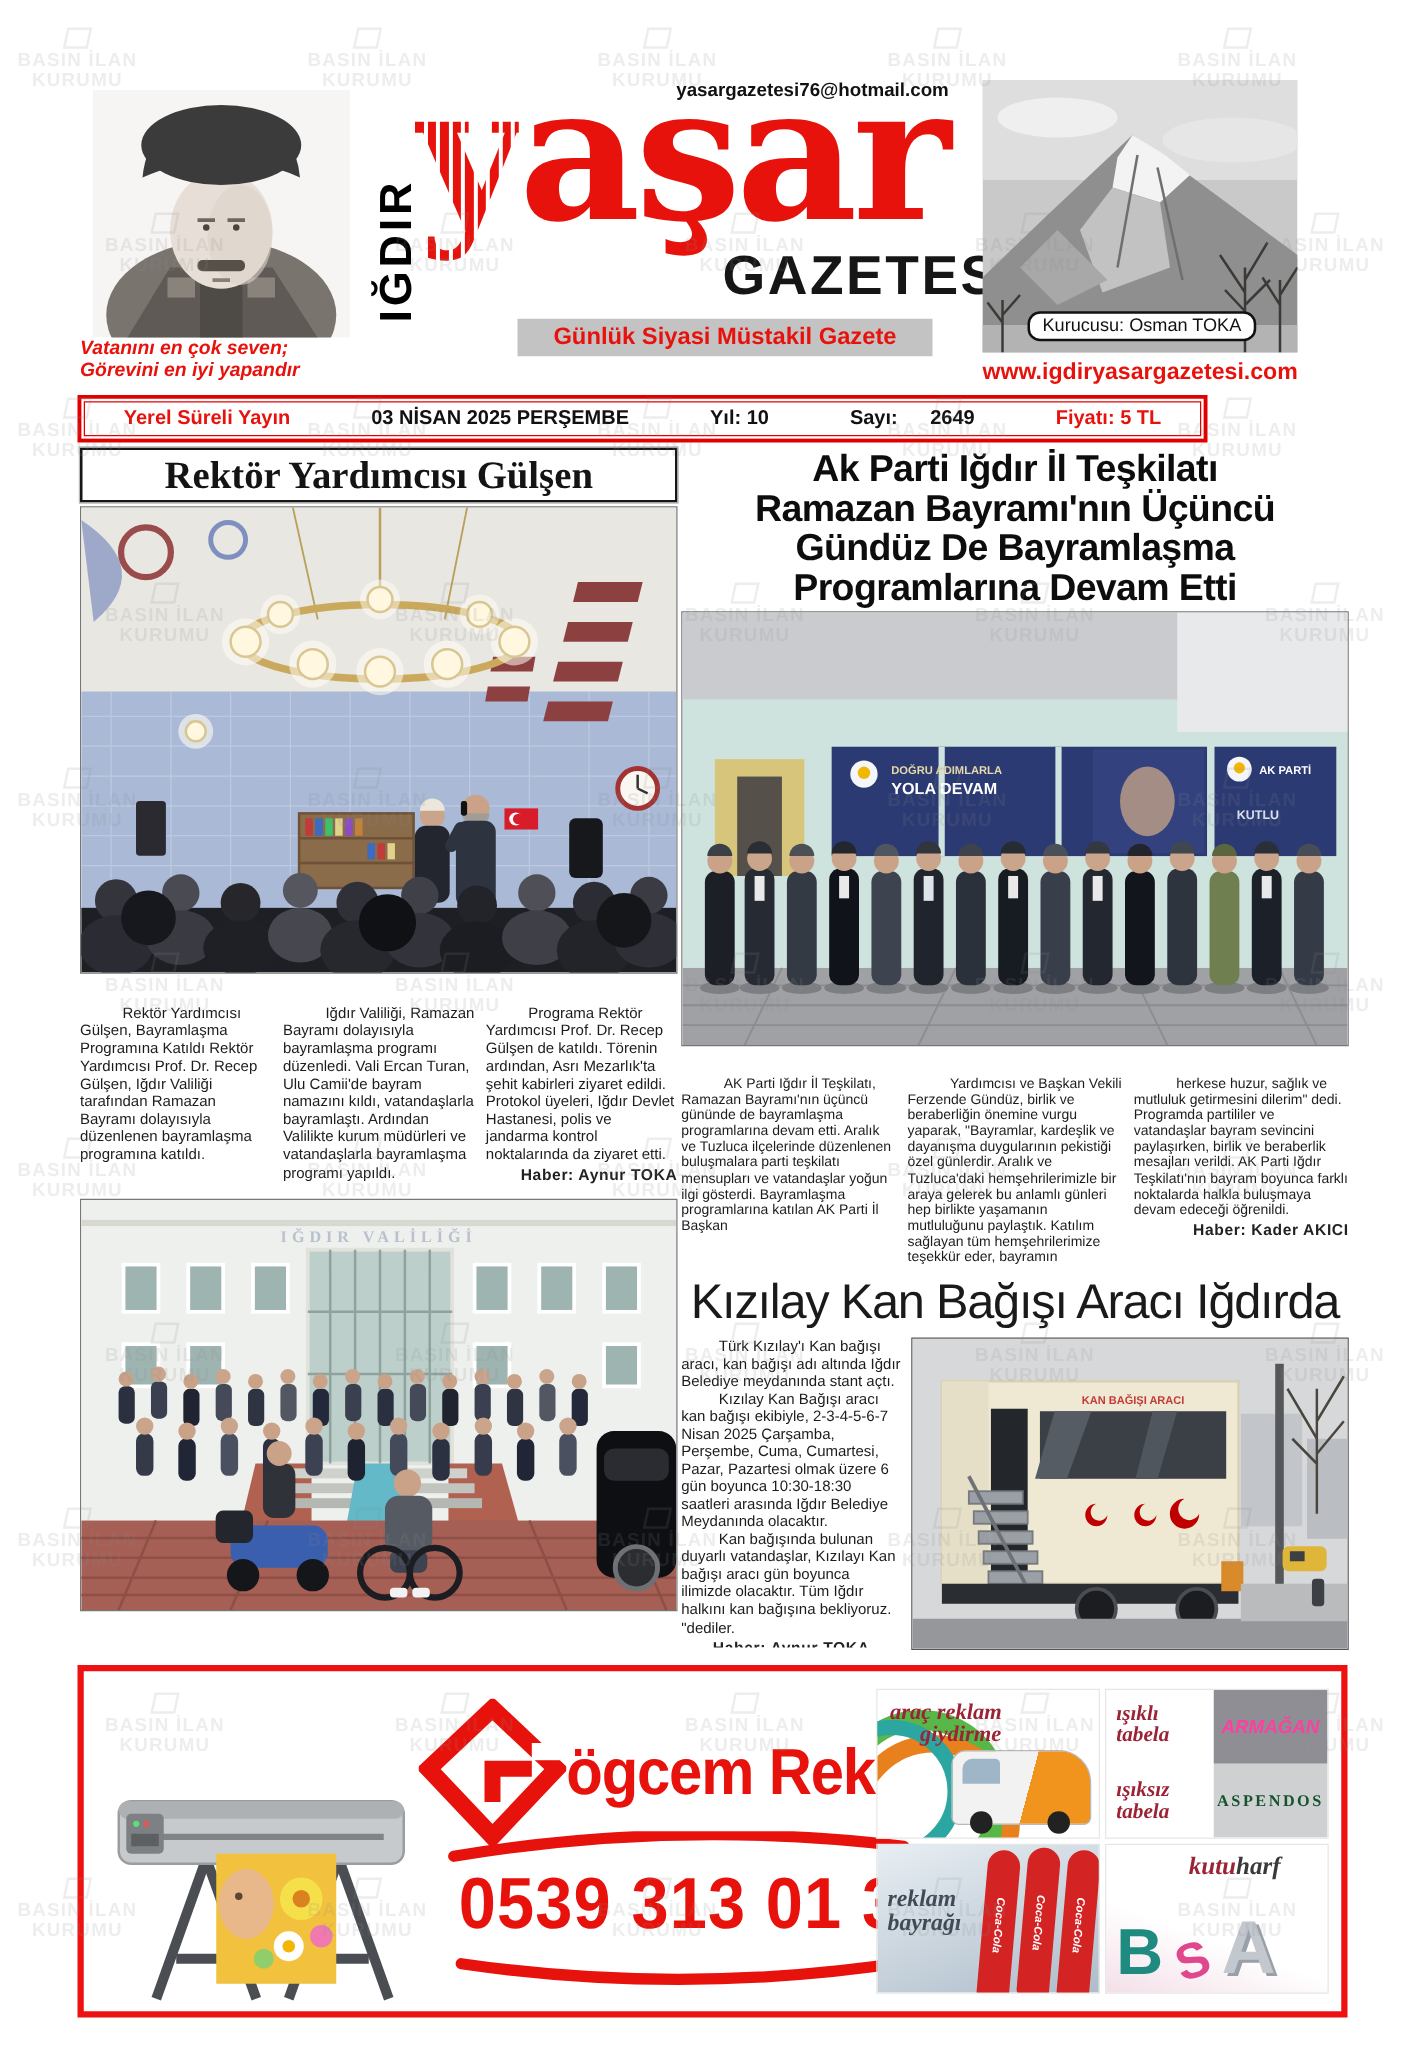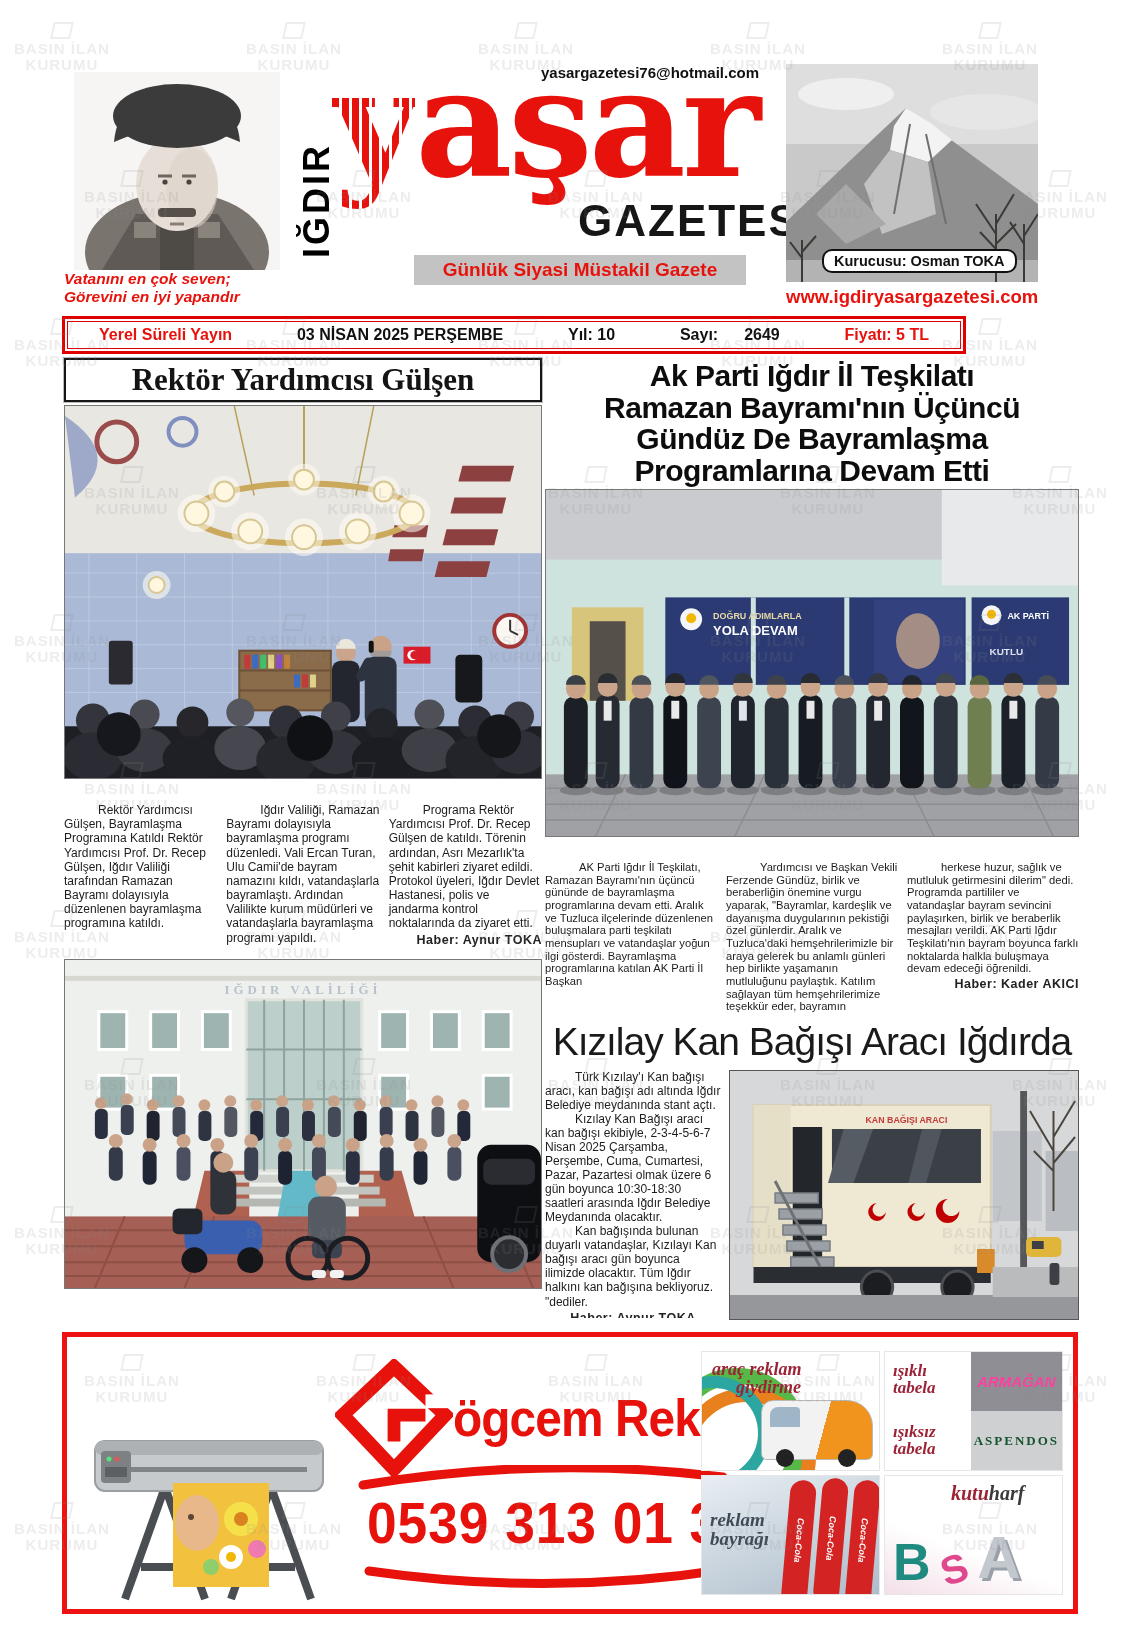--- a/index.html
+++ b/index.html
@@ -21,21 +21,21 @@
       font-weight:bold;font-size:150px;line-height:1;color:#e8120c;letter-spacing:-4px;}
   .logo-y{background:repeating-linear-gradient(90deg,#e8120c 0 7px,#ffffff 7px 10px);
       -webkit-background-clip:text;background-clip:text;color:transparent;}
   .logo-sub{position:absolute;left:578px;top:196px;font-size:44px;font-weight:bold;
       letter-spacing:2px;color:#161616;}
   .email{position:absolute;left:500px;top:64px;width:300px;text-align:center;
       font-size:15px;font-weight:bold;color:#111;}
   .tagline{position:absolute;left:414px;top:255px;width:332px;height:30px;background:#c3c3c3;
       color:#e8120c;font-weight:bold;font-size:19px;text-align:center;line-height:30px;}
   .founder{position:absolute;left:822px;top:249px;background:#fff;border:2px solid #111;
-      border-radius:10px;padding:2px 10px;font-size:14.5px;font-weight:bold;z-index:5;}
+      border-radius:10px;padding:2px 10px;font-size:14.5px;font-weight:normal;z-index:5;}
   .website{position:absolute;left:786px;top:286px;width:252px;text-align:center;
       color:#e8120c;font-weight:bold;font-size:18.5px;}
   .photo-frame{display:block;}
   
   .infobar{position:absolute;left:62px;top:316px;width:904px;height:38px;
       border:3px solid #e10000;box-shadow:inset 0 0 0 2px #fff,inset 0 0 0 3px #e10000;
       display:flex;align-items:center;justify-content:space-between;padding:0 34px;
       box-sizing:border-box;font-size:16px;font-weight:bold;background:#fff;z-index:3;}
   .red{color:#e8120c;}
   .issue-wrap{display:flex;gap:26px;}

